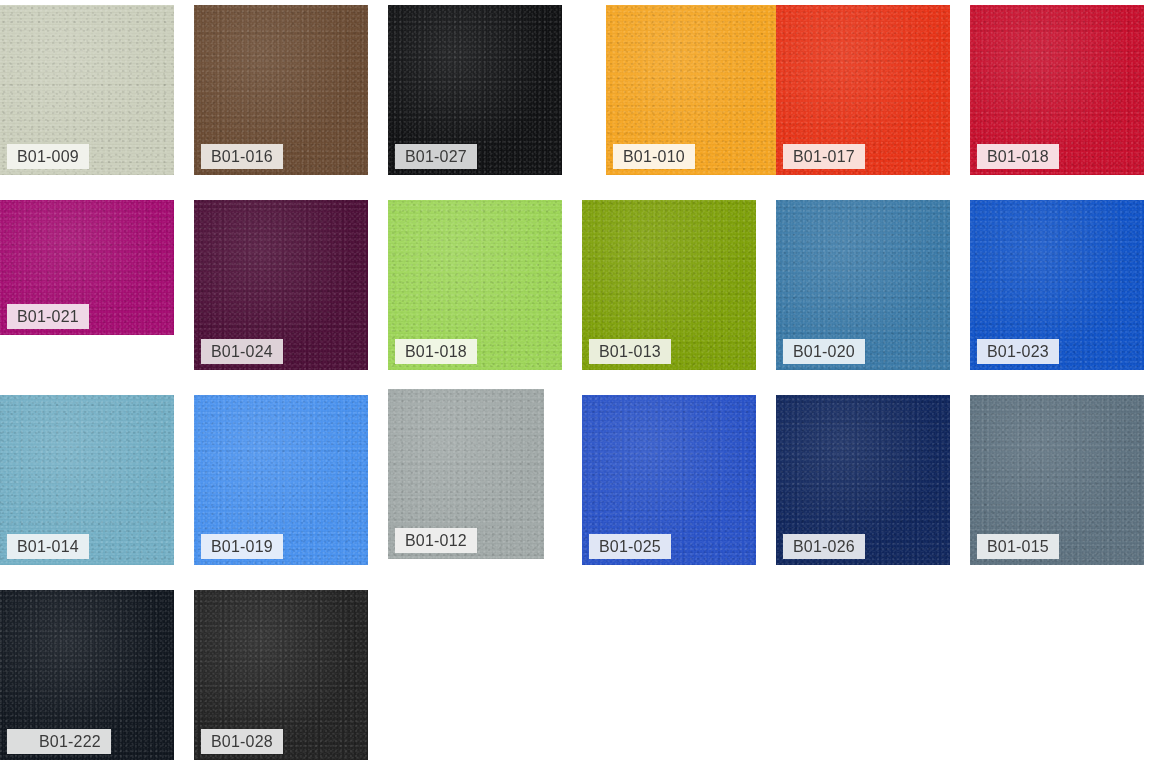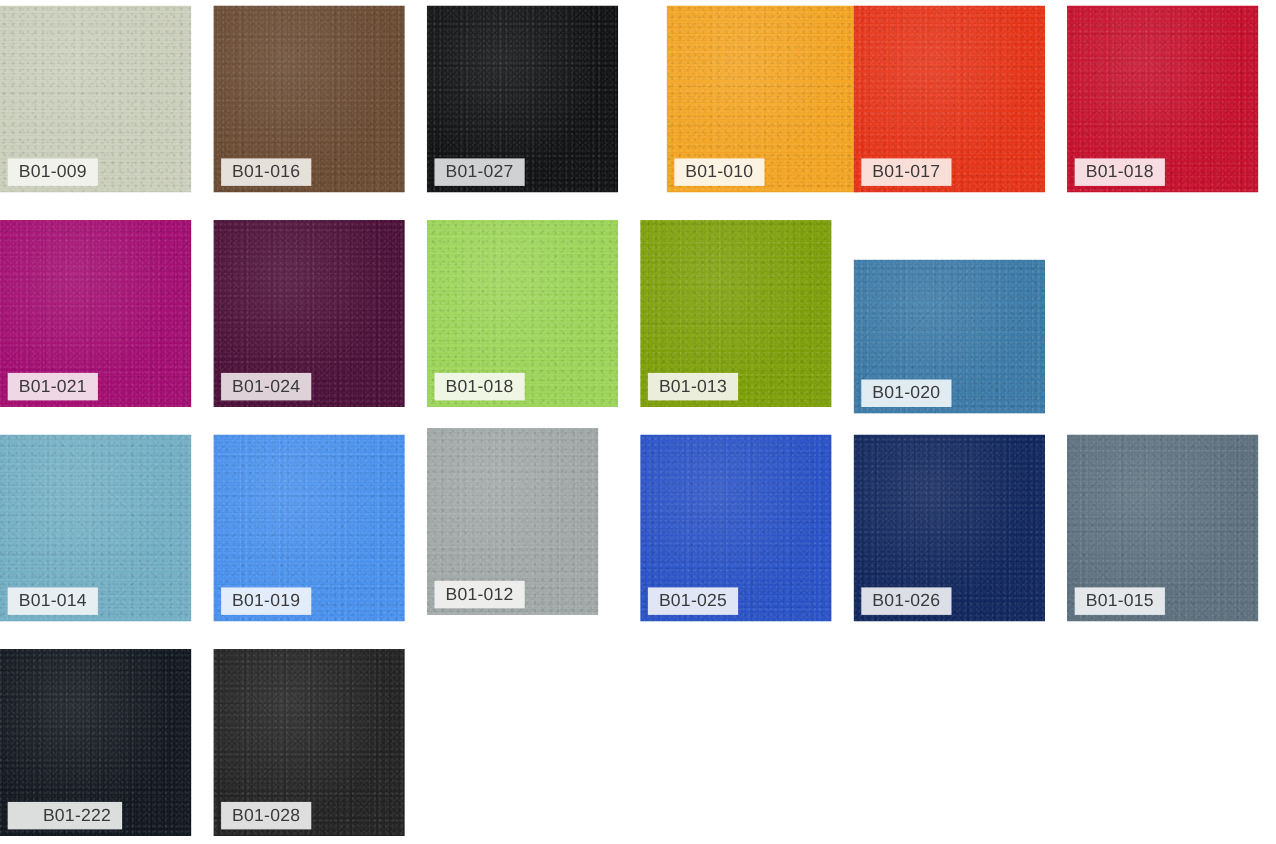--- a/index.html
+++ b/index.html
@@ -123,21 +123,21 @@
       <div class="swatch-sheen"></div>
       <div class="swatch-label" style="background-color: rgb(250, 223, 217); color: rgb(58, 58, 58);">B01-017</div>
     </div>
     <div class="swatch-card" style="left: 970px; top: 5px; width: 174px; height: 170px;">
       <div class="swatch-fill" style="background-color: rgb(200, 16, 46);"></div>
       <div class="swatch-weave"></div>
       <div class="swatch-texture" style="background-position: 1px 7px, 0px 2px, 1px 7px, 3px 0px, 3px 3px, 5px 3px;"></div>
       <div class="swatch-sheen"></div>
       <div class="swatch-label" style="background-color: rgb(247, 221, 226); color: rgb(58, 58, 58);">B01-018</div>
     </div>
-    <div class="swatch-card" style="left: 0px; top: 200px; width: 174px; height: 170px; text-decoration: underline;">
+    <div class="swatch-card" style="left: 0px; top: 200px; width: 174px; height: 135px; text-decoration: underline;">
       <div class="swatch-fill" style="background-color: rgb(165, 13, 114);"></div>
       <div class="swatch-weave"></div>
       <div class="swatch-texture" style="background-position: 4px 3px, 2px 0px, 2px 2px, 0px 1px, 2px 5px, 6px 8px;"></div>
       <div class="swatch-sheen"></div>
       <div class="swatch-label" style="background-color: rgb(239, 215, 230); color: rgb(58, 58, 58);">B01-021</div>
     </div>
     <div class="swatch-card" style="left: 194px; top: 200px; width: 174px; height: 170px;">
       <div class="swatch-fill" style="background-color: rgb(77, 16, 56);"></div>
       <div class="swatch-weave"></div>
       <div class="swatch-texture" style="background-position: 0px 8px, 4px 4px, 3px 5px, 6px 2px, 1px 0px, 7px 2px;"></div>
@@ -151,26 +151,33 @@
       <div class="swatch-sheen"></div>
       <div class="swatch-label" style="background-color: rgb(240, 246, 228); color: rgb(58, 58, 58);">B01-018</div>
     </div>
     <div class="swatch-card" style="left: 582px; top: 200px; width: 174px; height: 170px;">
       <div class="swatch-fill" style="background-color: rgb(127, 161, 10);"></div>
       <div class="swatch-weave"></div>
       <div class="swatch-texture" style="background-position: 6px 0px, 3px 0px, 1px 3px, 0px 4px, 3px 4px, 9px 1px;"></div>
       <div class="swatch-sheen"></div>
       <div class="swatch-label" style="background-color: rgb(234, 238, 219); color: rgb(58, 58, 58);">B01-013</div>
     </div>
-    <div class="swatch-card" style="left: 776px; top: 200px; width: 174px; height: 140px; margin-top: 36px;">
+    <div class="swatch-card" style="left: 776px; top: 200px; width: 174px; height: 170px;">
       <div class="swatch-fill" style="background-color: rgb(60, 123, 168);"></div>
       <div class="swatch-weave"></div>
       <div class="swatch-texture" style="background-position: 2px 5px, 0px 4px, 2px 6px, 6px 0px, 2px 6px, 10px 6px;"></div>
       <div class="swatch-sheen"></div>
       <div class="swatch-label" style="background-color: rgb(224, 235, 242); color: rgb(58, 58, 58);">B01-020</div>
+    </div>
+    <div class="swatch-card" style="left: 970px; top: 200px; width: 174px; height: 170px;">
+      <div class="swatch-fill" style="background-color: rgb(18, 84, 200);"></div>
+      <div class="swatch-weave"></div>
+      <div class="swatch-texture" style="background-position: 5px 1px, 2px 2px, 3px 1px, 3px 1px, 1px 1px, 0px 0px;"></div>
+      <div class="swatch-sheen"></div>
+      <div class="swatch-label" style="background-color: rgb(221, 229, 245); color: rgb(58, 58, 58);">B01-023</div>
     </div>
     <div class="swatch-card" style="left: 0px; top: 395px; width: 174px; height: 170px;">
       <div class="swatch-fill" style="background-color: rgb(116, 176, 198);"></div>
       <div class="swatch-weave"></div>
       <div class="swatch-texture" style="background-position: 1px 6px, 4px 0px, 0px 4px, 0px 2px, 0px 3px, 1px 5px;"></div>
       <div class="swatch-sheen"></div>
       <div class="swatch-label" style="background-color: rgb(231, 239, 242); color: rgb(58, 58, 58);">B01-014</div>
     </div>
     <div class="swatch-card" style="left: 194px; top: 395px; width: 174px; height: 170px;">
       <div class="swatch-fill" style="background-color: rgb(74, 146, 239);"></div>

